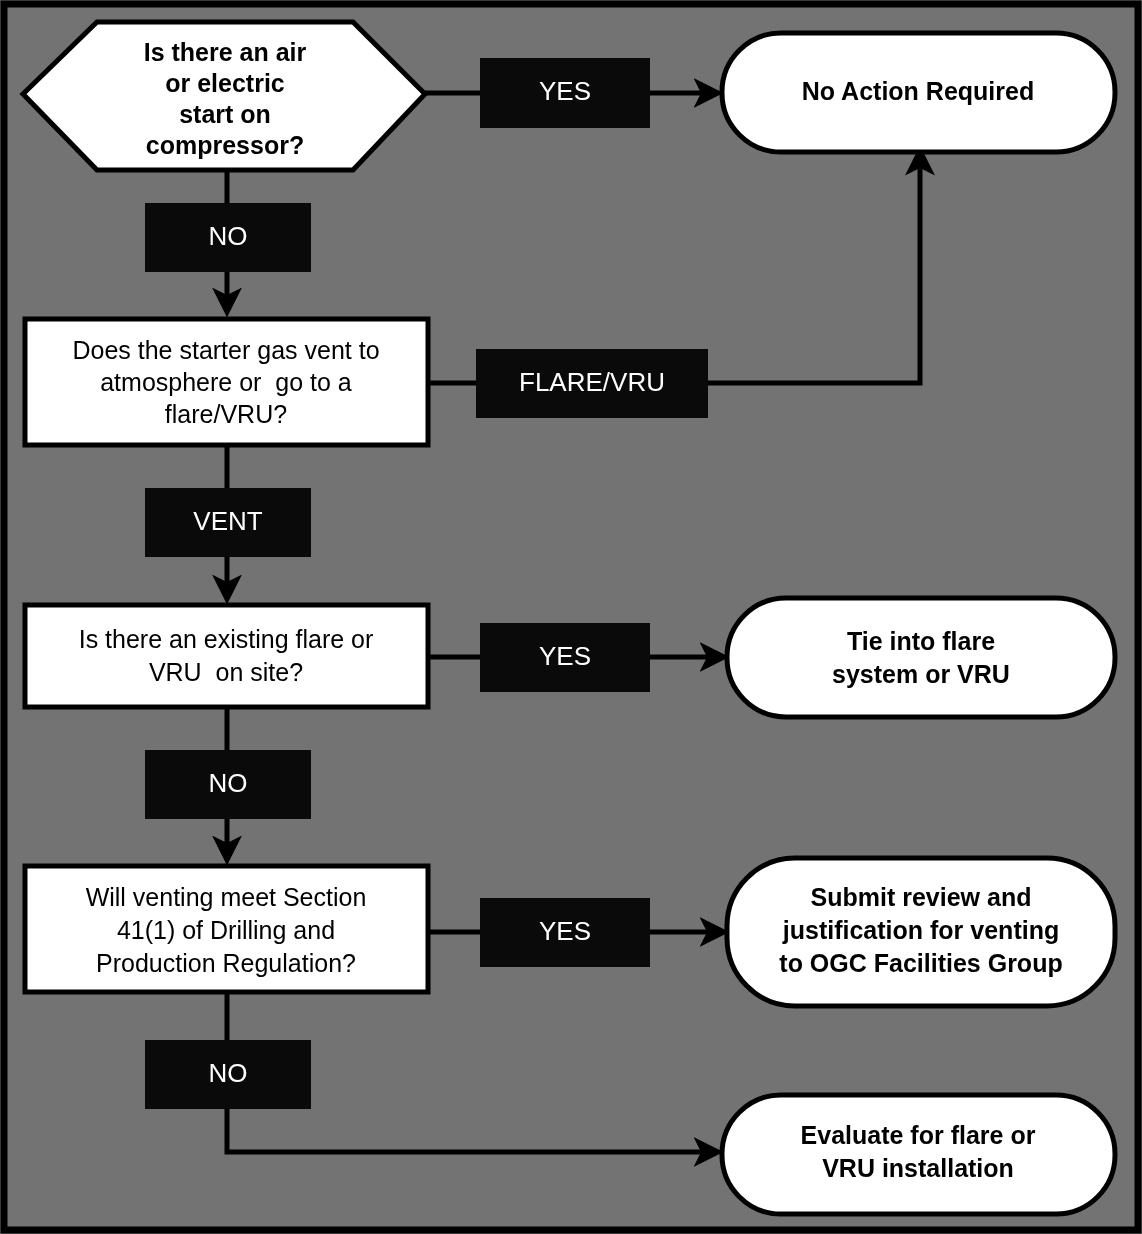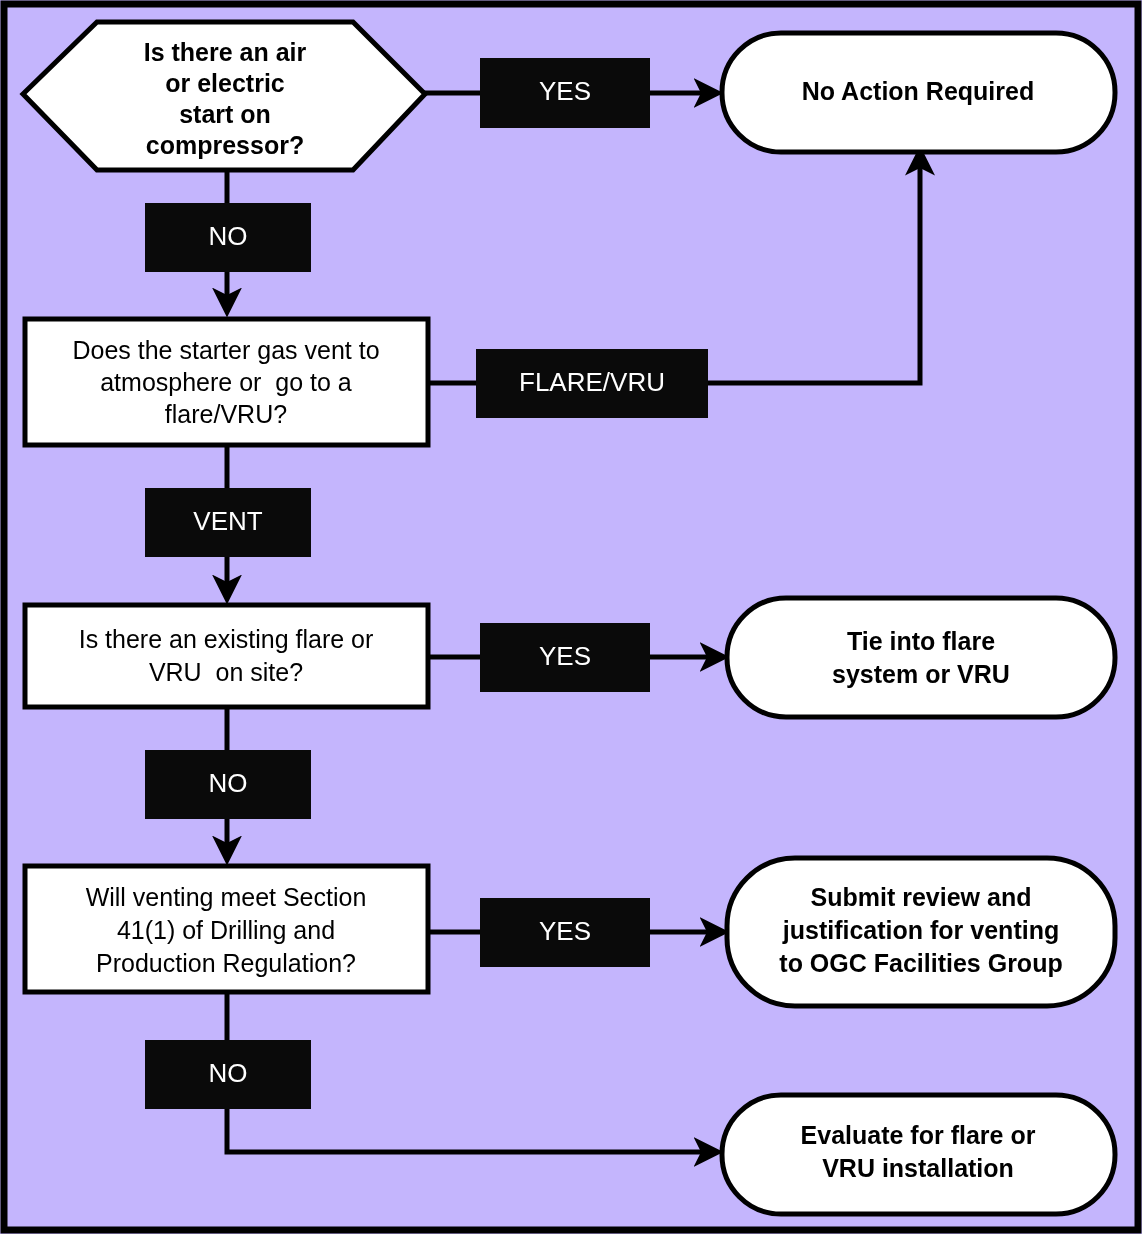--- a/index.html
+++ b/index.html
@@ -7,21 +7,21 @@
     padding: 0;
     background: #ffffff;
   }
   body {
     font-family: "Liberation Sans", sans-serif;
   }
   #flow-root {
     position: relative;
     width: 1142px;
     height: 1234px;
-    background: #c4b5fd;
+    background: #737373;
     overflow: hidden;
   }
   svg#flow-svg {
     display: block;
     width: 1142px;
     height: 1234px;
   }
   .node-shape {
     fill: #ffffff;
     stroke: #000000;

